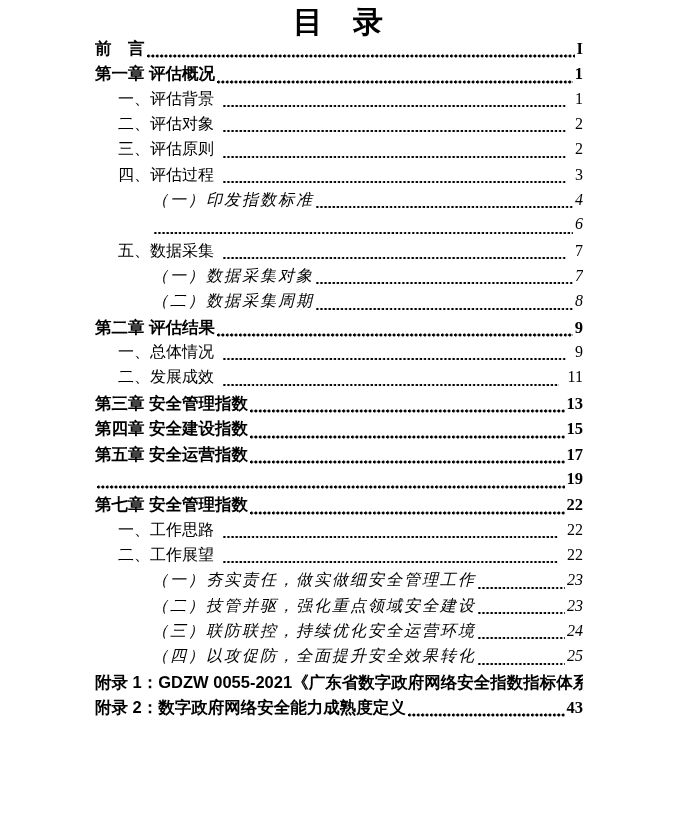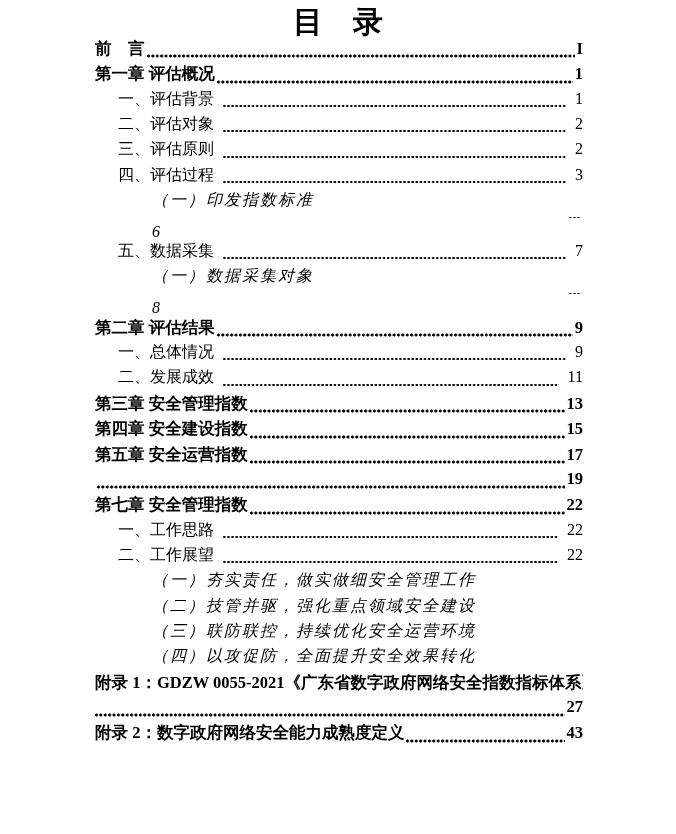--- a/index.html
+++ b/index.html
@@ -33,21 +33,21 @@
     margin-left: 95px;
     width: 488px;
   }
   .row {
     display: flex;
     align-items: baseline;
     height: 25.35px;
     font-size: 16px;
     overflow: hidden;
   }
-  .lbl { white-space: nowrap; font-family: Liberation Serif, serif; }
+  .lbl { white-space: nowrap; }
   .pg  { white-space: nowrap; }
   .leader {
     flex: 1 1 auto;
     align-self: flex-end;
     height: 6px;
     min-width: 12px;
     margin: 0 2px 5px 2px;
     background-image: radial-gradient(circle at 1.5px 3px, #000 1.05px, transparent 1.5px);
     background-size: 4.1px 6px;
     background-repeat: repeat-x;
@@ -57,21 +57,21 @@
     font-size: 16.5px;
     font-family: "Liberation Sans", sans-serif;
   }
   .bold .pg { font-family: "Liberation Serif", serif; }
   .bold .leader {
     background-image: radial-gradient(circle at 1.5px 3px, #000 1.3px, transparent 1.8px);
     background-size: 4.4px 6px;
     margin-bottom: 4px;
   }
   .lvl1 { padding-left: 23px; gap: 7px; }
-  .lvl2 { padding-left: 57px; flex-direction: column; }
+  .lvl2 { padding-left: 57px; }
   .kai  { font-style: italic; letter-spacing: 2px; }
   .kai .pg { letter-spacing: 0; }
   .wrap-cont { padding-left: 0; }
   .wrap-cont .leader { margin-left: 0; }
 </style>
 </head>
 <body>
 
 <div class="page">
   <div class="doc-title">目　录</div>
@@ -119,20 +119,21 @@
         <span class="lbl">五、数据采集</span>
         <span class="leader"></span>
         <span class="pg">7</span>
       </div>
       <div class="row lvl2 kai">
         <span class="lbl">（一）数据采集对象</span>
         <span class="leader"></span>
         <span class="pg">7</span>
       </div>
       <div class="row lvl2 kai">
+        <span class="lbl">（二）数据采集周期</span>
         <span class="leader"></span>
         <span class="pg">8</span>
       </div>
       <div class="row lvl0 bold">
         <span class="lbl">第二章 评估结果</span>
         <span class="leader"></span>
         <span class="pg">9</span>
       </div>
       <div class="row lvl1">
         <span class="lbl">一、总体情况</span>
@@ -193,24 +194,20 @@
         <span class="leader"></span>
         <span class="pg">24</span>
       </div>
       <div class="row lvl2 kai">
         <span class="lbl">（四）以攻促防，全面提升安全效果转化</span>
         <span class="leader"></span>
         <span class="pg">25</span>
       </div>
       <div class="row lvl0 bold wrap-label">
         <span class="lbl">附录 1：GDZW 0055-2021《广东省数字政府网络安全指数指标体系》</span>
-      </div>
-      <div class="row lvl0 bold wrap-cont">
-        <span class="leader"></span>
-        <span class="pg">27</span>
       </div>
       <div class="row lvl0 bold">
         <span class="lbl">附录 2：数字政府网络安全能力成熟度定义</span>
         <span class="leader"></span>
         <span class="pg">43</span>
       </div>
     </div>
 </div>
 
 </body></html>

